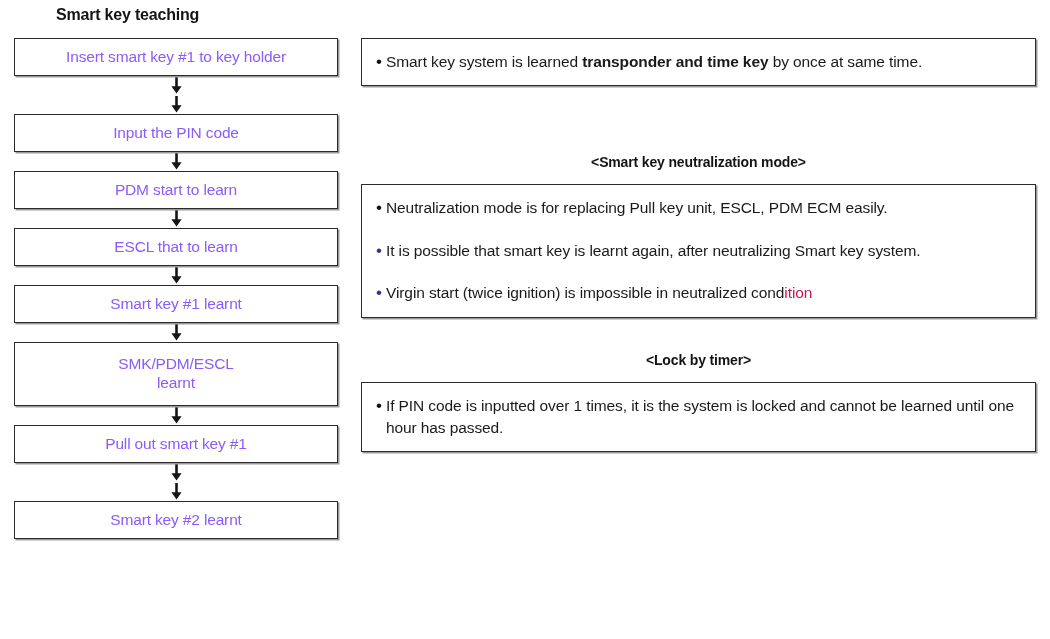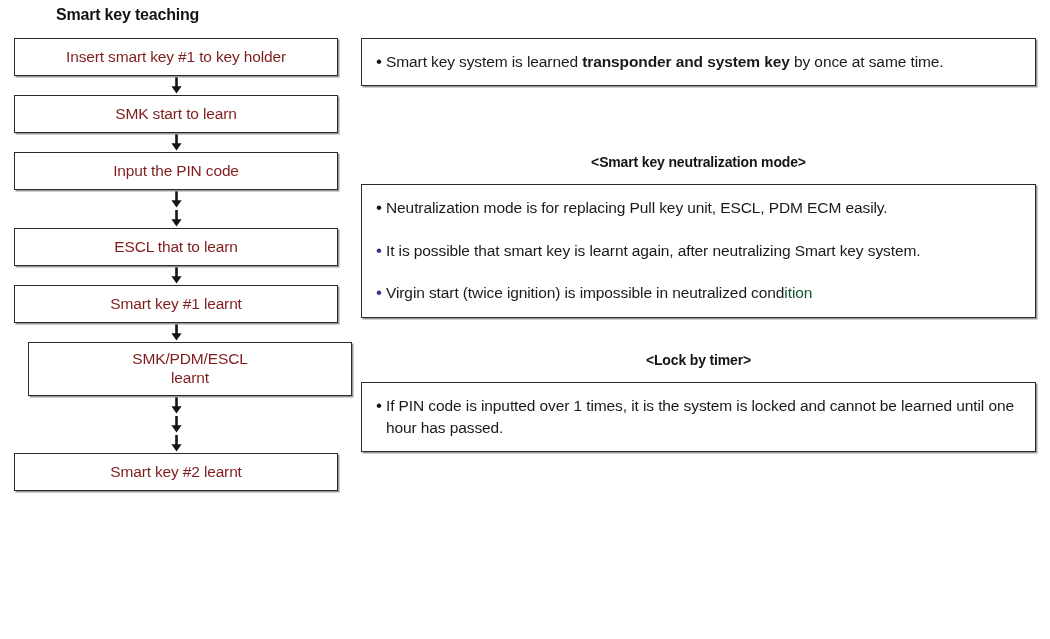--- a/index.html
+++ b/index.html
@@ -46,25 +46,25 @@
     border: 1.5px solid #2b2b2b;
     background: #ffffff;
     box-shadow: 1.5px 1.5px 0 0 #9a9a9a;
     display: flex;
     align-items: center;
     justify-content: center;
     text-align: center;
     font-size: 15.5px;
     line-height: 1.22;
     letter-spacing: -0.15px;
-    color: #7f1d1d;
+    color: #8b5cf6;
     padding: 4px 6px;
   }
   .flow-box.h1 { height: 38px; }
-  .flow-box.h2 { height: 54px; margin-left: 14px; }
+  .flow-box.h2 { height: 64px; }
   .flow-box .txt { white-space: pre-line; display: block; }
 
   .flow-arrow {
     height: 19px;
     display: flex;
     align-items: center;
     justify-content: center;
     color: #151515;
   }
   .flow-arrow svg { display: block; }
@@ -96,21 +96,21 @@
     flex: 0 0 auto;
     width: 14px;
     text-align: center;
     font-size: 17px;
     line-height: 1.32;
   }
   .bullet-dot.black { color: #111111; }
   .bullet-dot.blue  { color: #36318c; }
   .bullet-text { flex: 1 1 auto; }
   .bullet-text b { font-weight: bold; }
-  .tail-accent { color: #14532d; text-align: right; }
+  .tail-accent { color: #be185d; text-align: right; }
 
   .section-heading {
     text-align: center;
     font-size: 14px;
     font-weight: bold;
     letter-spacing: -0.15px;
     color: #141414;
   }
 
   .sp-a { height: 68px; }
@@ -130,42 +130,42 @@
     <div class="flow-box h1">
       <span class="txt">Insert smart key #1 to key holder</span>
     </div>
   </div>
   <div class="flow-arrow">
     <svg width="13" height="17" viewBox="0 0 13 17">
         <path d="M5.2 0 H7.8 V9.2 H11.6 L6.5 16.4 L1.4 9.2 H5.2 Z" fill="#151515"></path>
       </svg>
   </div>
 
-  <div class="flow-step">
-    <div class="flow-box h1">
-      <span class="txt">SMK start to learn</span>
-    </div>
-  </div>
   <div class="flow-arrow">
     <svg width="13" height="17" viewBox="0 0 13 17">
         <path d="M5.2 0 H7.8 V9.2 H11.6 L6.5 16.4 L1.4 9.2 H5.2 Z" fill="#151515"></path>
       </svg>
   </div>
 
   <div class="flow-step">
     <div class="flow-box h1">
       <span class="txt">Input the PIN code</span>
     </div>
   </div>
   <div class="flow-arrow">
     <svg width="13" height="17" viewBox="0 0 13 17">
         <path d="M5.2 0 H7.8 V9.2 H11.6 L6.5 16.4 L1.4 9.2 H5.2 Z" fill="#151515"></path>
       </svg>
   </div>
 
+  <div class="flow-step">
+    <div class="flow-box h1">
+      <span class="txt">PDM start to learn</span>
+    </div>
+  </div>
   <div class="flow-arrow">
     <svg width="13" height="17" viewBox="0 0 13 17">
         <path d="M5.2 0 H7.8 V9.2 H11.6 L6.5 16.4 L1.4 9.2 H5.2 Z" fill="#151515"></path>
       </svg>
   </div>
 
   <div class="flow-step">
     <div class="flow-box h1">
       <span class="txt">ESCL that to learn</span>
     </div>
@@ -192,20 +192,25 @@
       <span class="txt">SMK/PDM/ESCL
 learnt</span>
     </div>
   </div>
   <div class="flow-arrow">
     <svg width="13" height="17" viewBox="0 0 13 17">
         <path d="M5.2 0 H7.8 V9.2 H11.6 L6.5 16.4 L1.4 9.2 H5.2 Z" fill="#151515"></path>
       </svg>
   </div>
 
+  <div class="flow-step">
+    <div class="flow-box h1">
+      <span class="txt">Pull out smart key #1</span>
+    </div>
+  </div>
   <div class="flow-arrow">
     <svg width="13" height="17" viewBox="0 0 13 17">
         <path d="M5.2 0 H7.8 V9.2 H11.6 L6.5 16.4 L1.4 9.2 H5.2 Z" fill="#151515"></path>
       </svg>
   </div>
 
   <div class="flow-arrow">
     <svg width="13" height="17" viewBox="0 0 13 17">
         <path d="M5.2 0 H7.8 V9.2 H11.6 L6.5 16.4 L1.4 9.2 H5.2 Z" fill="#151515"></path>
       </svg>
@@ -217,21 +222,21 @@
     </div>
   </div>
 
 </div>
 
 <div class="right-col">
 
   <div class="note-panel">
     <div class="bullet-row">
       <span class="bullet-dot black">•</span>
-      <span class="bullet-text"><span>Smart key system is learned </span><b>transponder and system key</b><span> by once at same  time.</span></span>
+      <span class="bullet-text"><span>Smart key system is learned </span><b>transponder and time key</b><span> by once at same  time.</span></span>
     </div>
   </div>
 
   <div class="sp-a"></div>
 
   <div class="section-heading">&lt;Smart key neutralization mode&gt;</div>
 
   <div class="sp-b"></div>
 
   <div class="note-panel">

